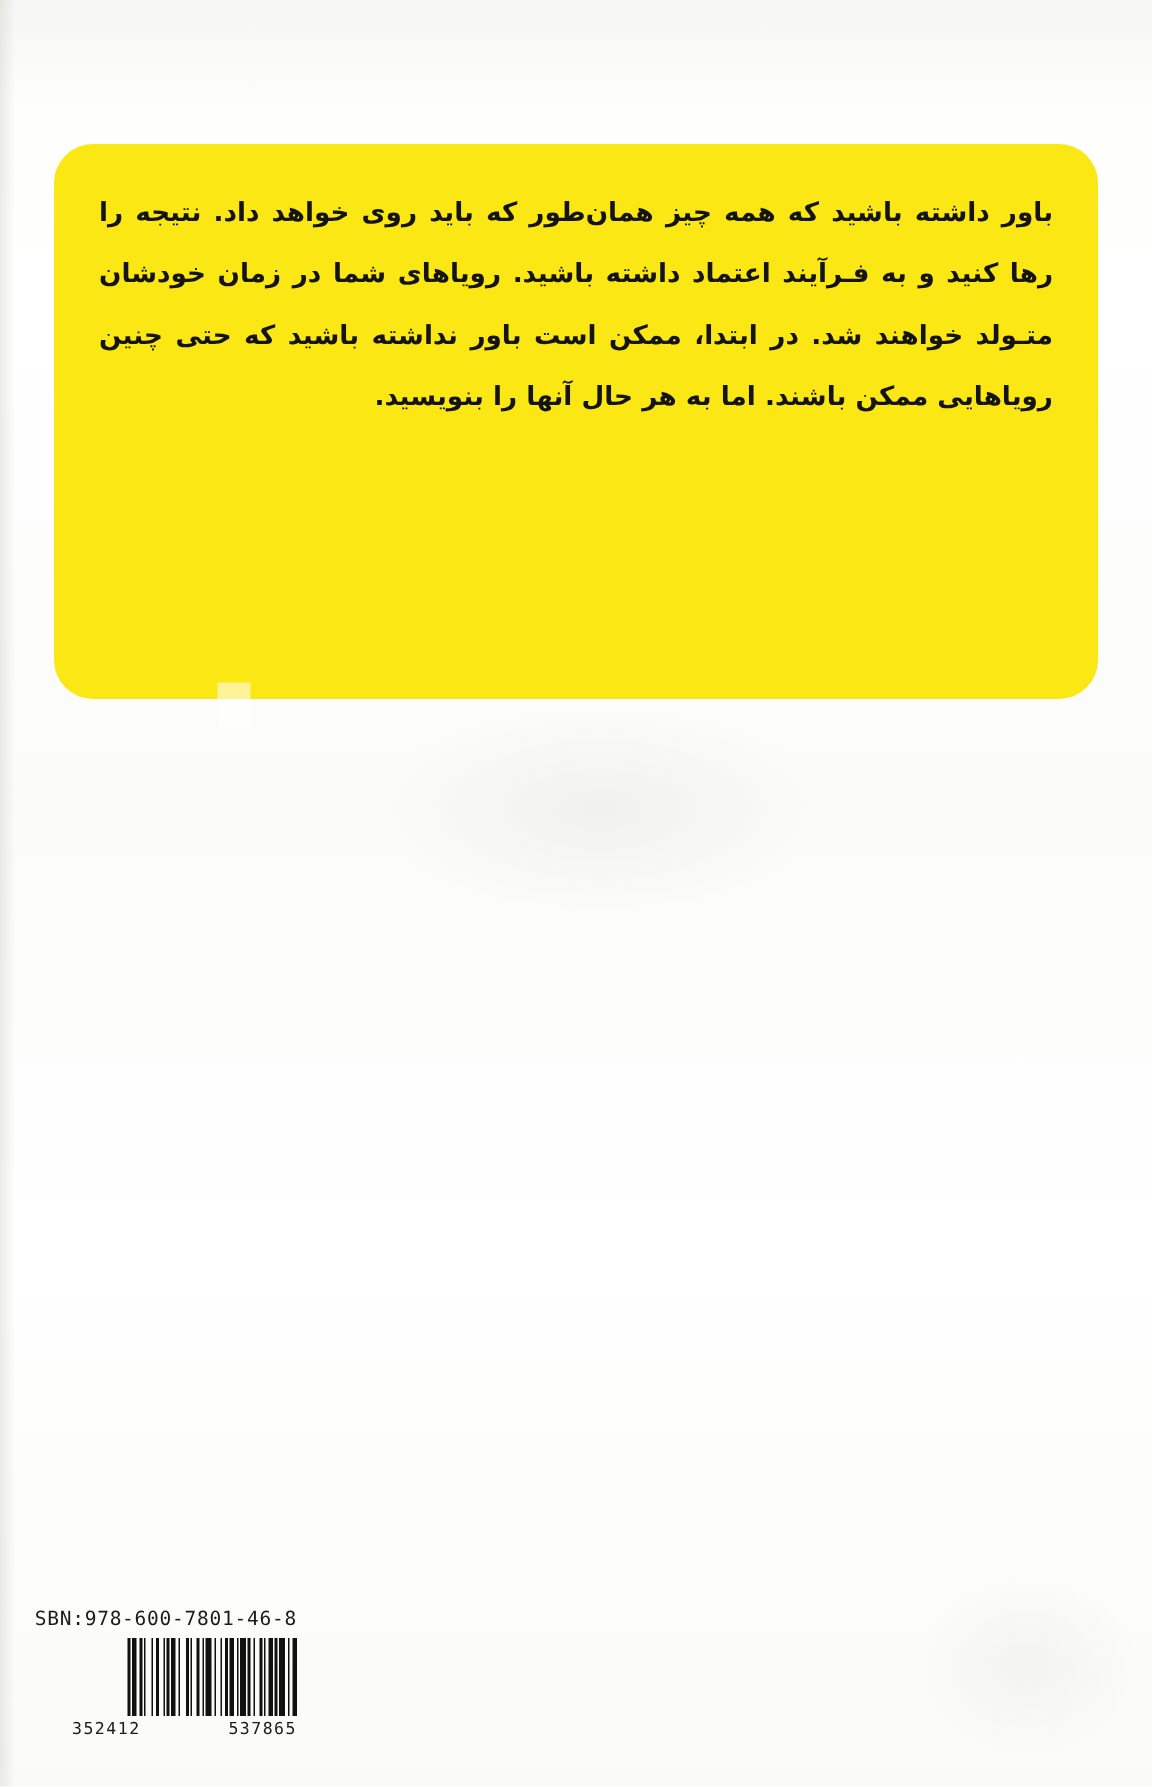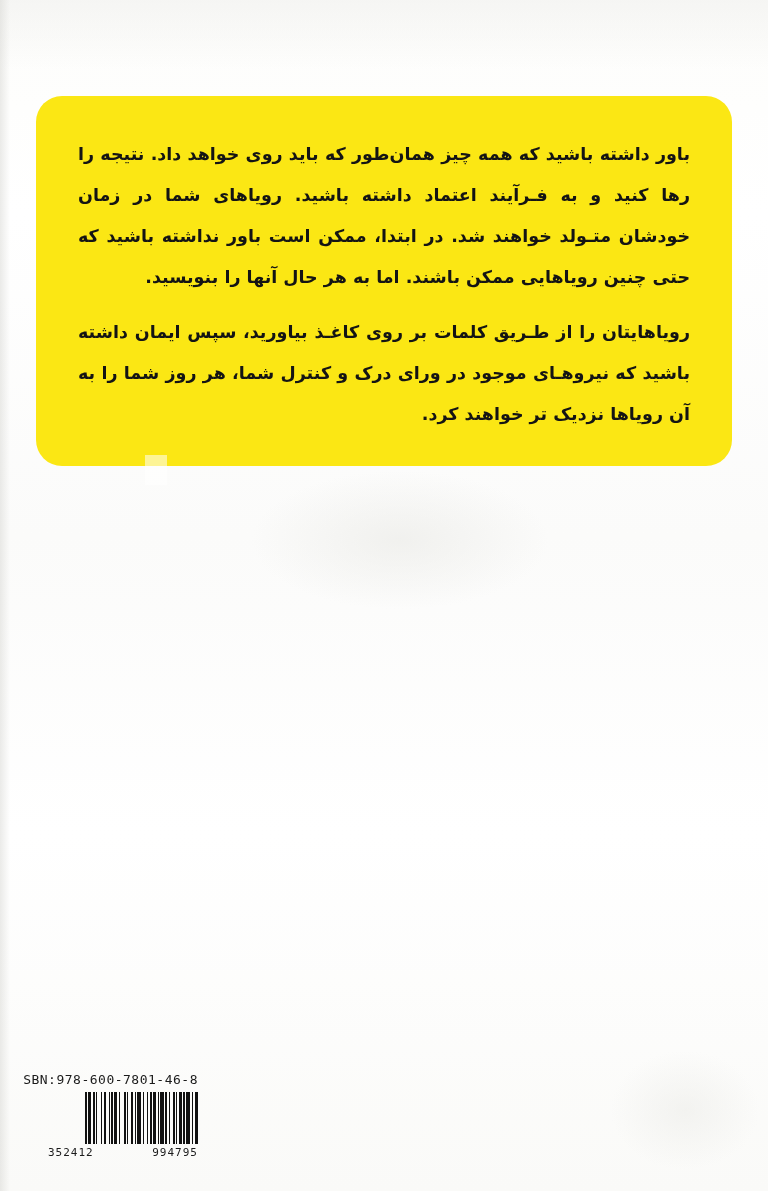--- a/index.html
+++ b/index.html
@@ -65,21 +65,21 @@
   }
   .blurb-paragraph {
     color: #141414;
     font-family: "DejaVu Sans", sans-serif;
     font-size: 17.5px;
     font-weight: 700;
     line-height: 41px;
     text-align: justify;
     text-align-last: right;
     direction: rtl;
-    margin: 12px;
+    margin: 0;
     letter-spacing: 0;
   }
   .blurb-paragraph + .blurb-paragraph {
     margin-top: 2px;
   }
 
   
   .panel-scuff {
     position: absolute;
     left: 145px;
@@ -135,21 +135,20 @@
 
 <div class="page">
   <div class="scan-smudge-1"></div>
   <div class="scan-smudge-2"></div>
   <div class="scan-smudge-3"></div>
   <div class="scan-edge-left"></div>
 </div>
 
 <div class="blurb-panel">
   <p class="blurb-paragraph">باور داشته باشید که همه چیز همان‌طور که باید روی خواهد داد. نتیجه را رها کنید و به فـرآیند اعتماد داشته باشید. رویاهای شما در زمان خودشان متـولد خواهند شد. در ابتدا، ممکن است باور نداشته باشید که حتی چنین رویاهایی ممکن باشند. اما به هر حال آنها را بنویسید.</p>
-  <p class="blurb-paragraph">رویاهایتان را از طـریق کلمات بر روی کاغـذ بیاورید، سپس ایمان داشته باشید که نیروهـای موجود در ورای درک و کنترل شما، هر روز شما را به آن رویاها نزدیک تر خواهند کرد.</p>
 </div>
 <div class="panel-scuff"></div>
 
 <div class="isbn-block">
   <div class="isbn-text">SBN:978-600-7801-46-8</div>
   <div class="barcode" id="barcode">
       <div class="bar" style="width: 3px;"></div>
       <div class="gap" style="width: 2px;"></div>
       <div class="bar" style="width: 1px;"></div>
       <div class="gap" style="width: 2px;"></div>
@@ -204,16 +203,16 @@
       <div class="bar" style="width: 1px;"></div>
       <div class="gap" style="width: 1px;"></div>
       <div class="bar" style="width: 2px;"></div>
       <div class="gap" style="width: 2px;"></div>
       <div class="bar" style="width: 3px;"></div>
       <div class="gap" style="width: 1px;"></div>
       <div class="bar" style="width: 2px;"></div>
       <div class="gap" style="width: 1px;"></div>
     </div>
   <div class="barcode-digits">
-    <span>994795</span>
+    <span>537865</span>
     <span>352412</span>
   </div>
 </div>
 
 </body></html>

